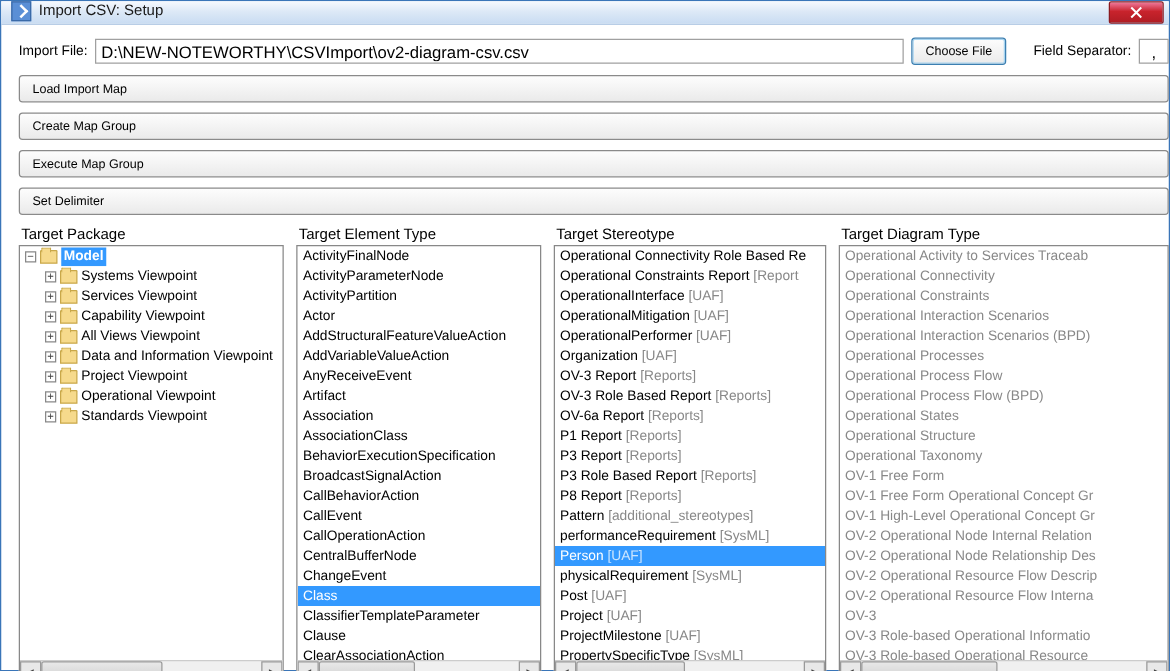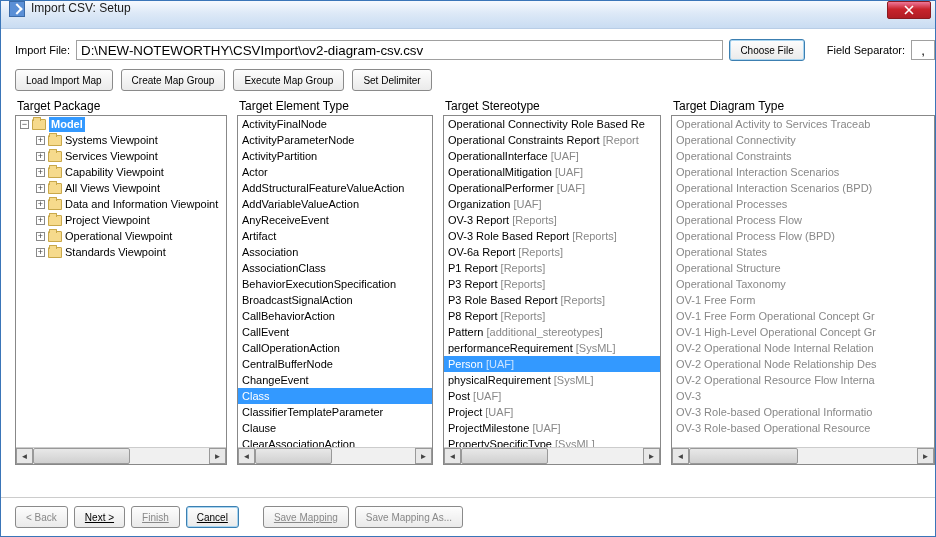--- a/index.html
+++ b/index.html
@@ -12,21 +12,21 @@
 .close-btn { width: 44px; height: 18px; background: linear-gradient(#e79, #c8232c 45%, #b01c24); border: 1px solid #8a1a20; border-radius: 2px; color: #fff; display: flex; align-items: center; justify-content: center; cursor: pointer; }
 .close-btn svg { width: 10px; height: 10px; }
 .content { flex: 1; padding: 10px 0 8px 14px; display: flex; flex-direction: column; gap: 8px; }
 .row { display: flex; align-items: center; gap: 6px; }
 .label { color: #000; }
 .file-input { flex: 1; height: 20px; border: 1px solid #a0a0a0; padding: 2px 4px; background: #fff; }
 .btn { height: 22px; padding: 0 10px; background: linear-gradient(#fdfdfd, #eaeaea); border: 1px solid #8a8a8a; border-radius: 3px; cursor: pointer; font-size: 10px; color: #000; display: inline-flex; align-items: center; }
 .btn.default { border: 1px solid #3c7fb1; box-shadow: 0 0 0 1px #a7d4f0 inset; }
 .btn:disabled, .btn.disabled { color: #888; cursor: default; }
 .sep-input { width: 24px; height: 20px; border: 1px solid #a0a0a0; text-align: center; }
-.toolbar-row { display: flex; gap: 8px; }
+.toolbar-row { display: flex; gap: 8px; flex-direction: column; }
 .columns { flex: 1; display: flex; gap: 10px; min-height: 0; }
 .col { display: flex; flex-direction: column; min-width: 0; }
 .col-header { font-size: 12px; color: #000; margin-bottom: 2px; padding-left: 2px; }
 .listbox { border: 1px solid #888; background: #fff; overflow: hidden; display: flex; flex-direction: column; }
 .list-body { flex: 1; overflow-y: scroll; overflow-x: hidden; position: relative; }
 .list-body::-webkit-scrollbar { width: 17px; height: 17px; }
 .list-body::-webkit-scrollbar-track { background: #f0f0f0; border-left: 1px solid #ccc; }
 .list-body::-webkit-scrollbar-thumb { background: linear-gradient(90deg, #e8e8e8, #d0d0d0); border: 1px solid #999; border-radius: 2px; }
 .list-body::-webkit-scrollbar-button { background: #e8e8e8; border: 1px solid #999; height: 17px; }
 .hscroll { height: 17px; border-top: 1px solid #ccc; background: #f0f0f0; display: flex; align-items: center; }
@@ -227,20 +227,21 @@
               <div class="list-item"><span style="color: rgb(136, 136, 136);">Operational Process Flow</span></div>
               <div class="list-item"><span style="color: rgb(136, 136, 136);">Operational Process Flow (BPD)</span></div>
               <div class="list-item"><span style="color: rgb(136, 136, 136);">Operational States</span></div>
               <div class="list-item"><span style="color: rgb(136, 136, 136);">Operational Structure</span></div>
               <div class="list-item"><span style="color: rgb(136, 136, 136);">Operational Taxonomy</span></div>
               <div class="list-item"><span style="color: rgb(136, 136, 136);">OV-1 Free Form</span></div>
               <div class="list-item"><span style="color: rgb(136, 136, 136);">OV-1 Free Form Operational Concept Gr</span></div>
               <div class="list-item"><span style="color: rgb(136, 136, 136);">OV-1 High-Level Operational Concept Gr</span></div>
               <div class="list-item"><span style="color: rgb(136, 136, 136);">OV-2 Operational Node Internal Relation</span></div>
               <div class="list-item"><span style="color: rgb(136, 136, 136);">OV-2 Operational Node Relationship Des</span></div>
+              <div class="list-item"><span style="color: rgb(136, 136, 136);">OV-2 Operational Resource Flow Descrip</span></div>
               <div class="list-item"><span style="color: rgb(136, 136, 136);">OV-2 Operational Resource Flow Interna</span></div>
               <div class="list-item"><span style="color: rgb(136, 136, 136);">OV-3</span></div>
               <div class="list-item"><span style="color: rgb(136, 136, 136);">OV-3 Role-based Operational Informatio</span></div>
               <div class="list-item"><span style="color: rgb(136, 136, 136);">OV-3 Role-based Operational Resource</span></div>
             </div>
           <div class="hscroll">
             <div class="hscroll-btn">◄</div>
             <div class="hscroll-track">
                 <div class="hscroll-thumb" style="width:48%"></div>
               </div>

